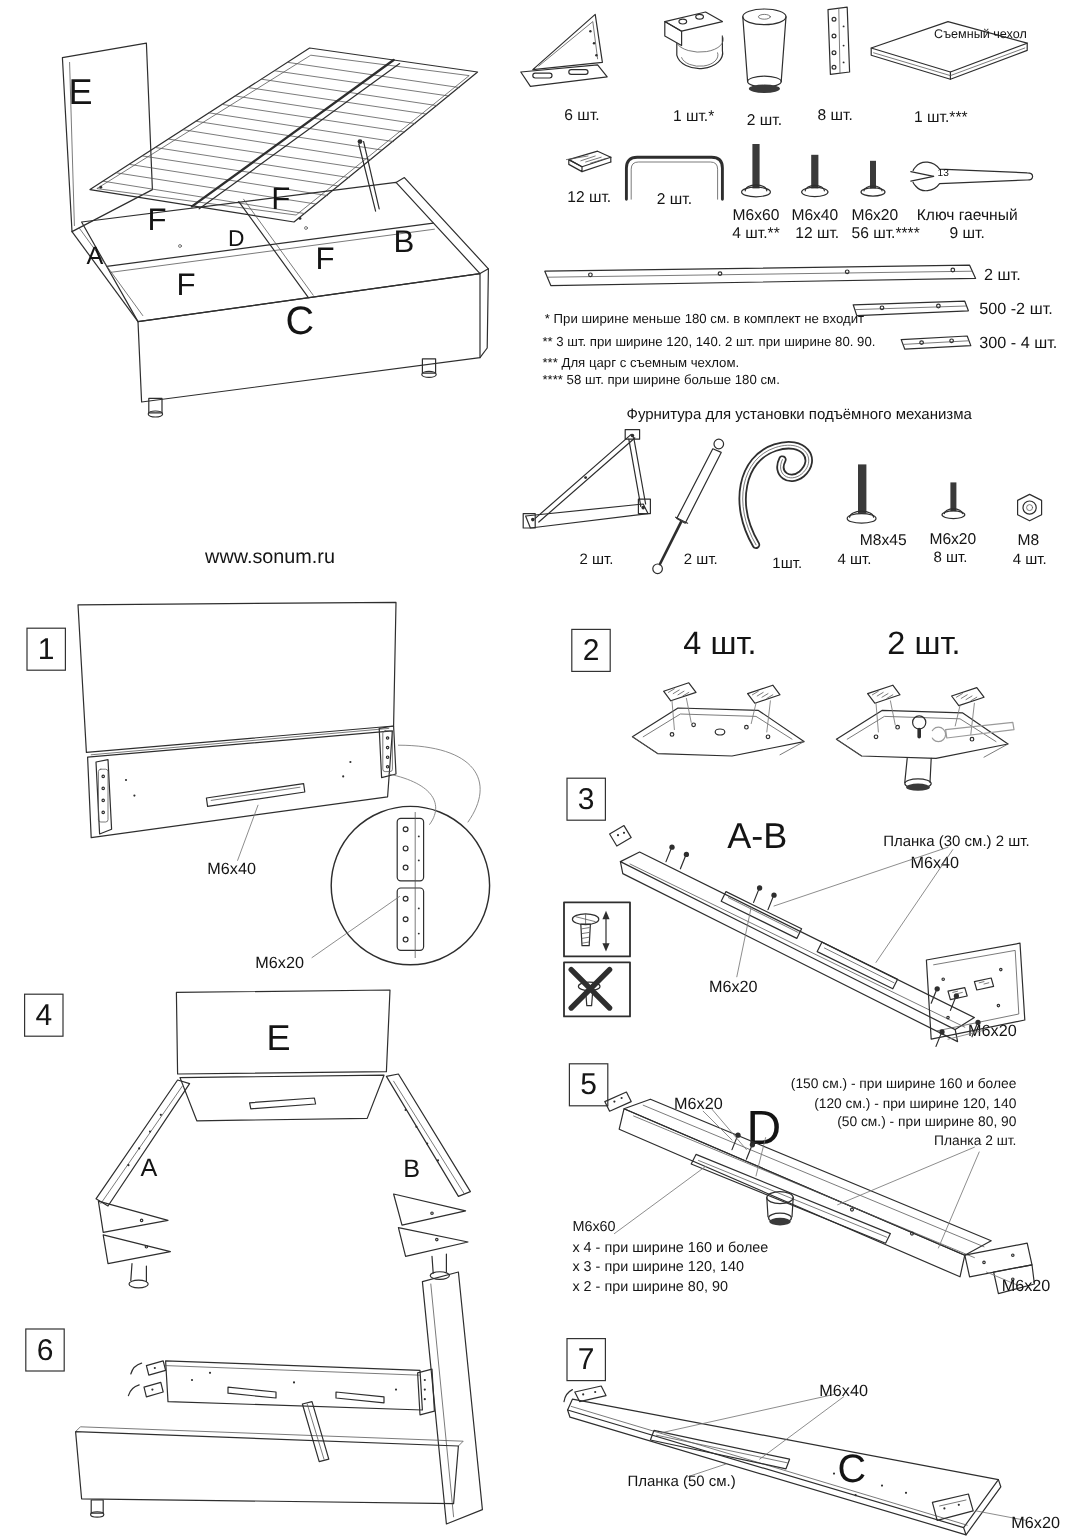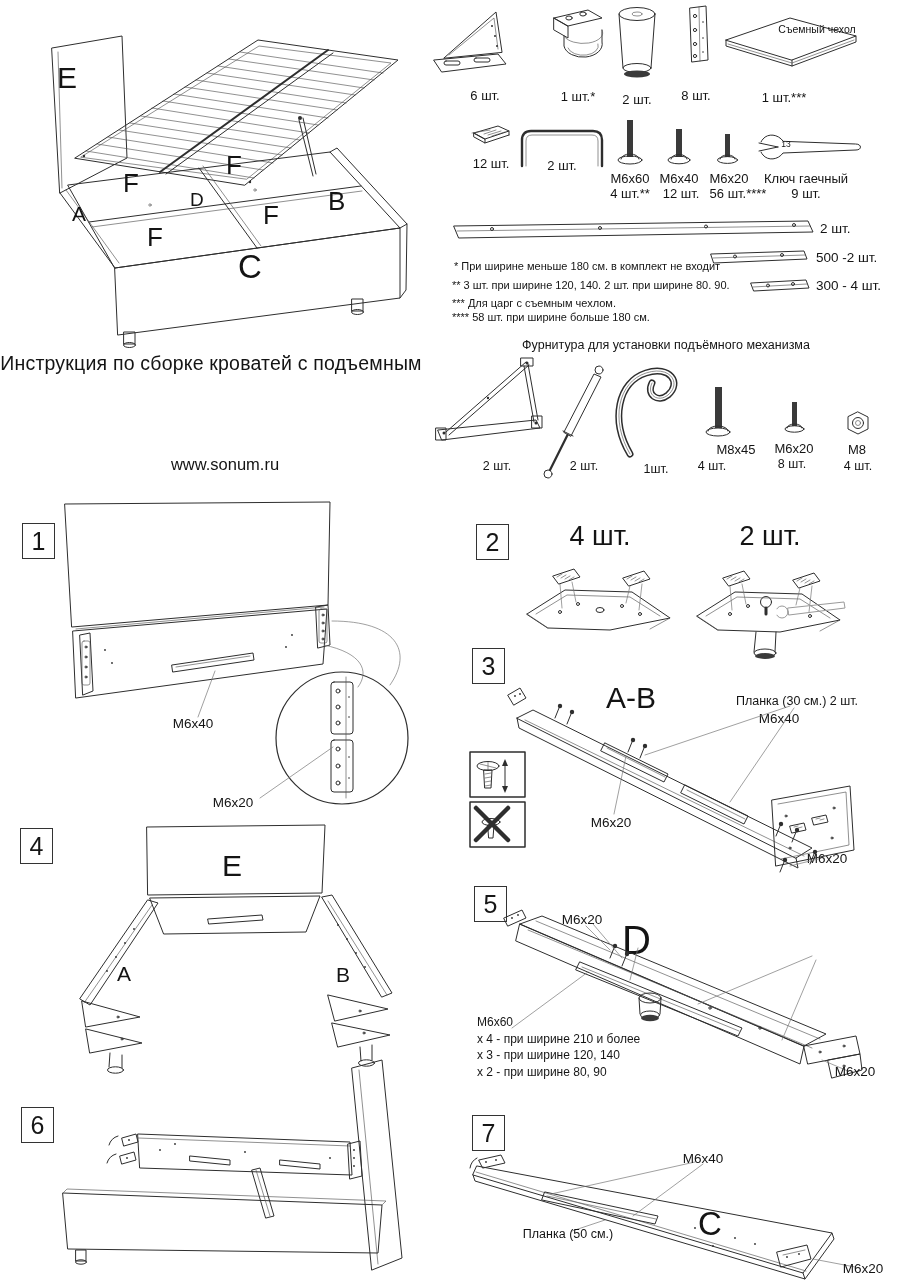--- a/index.html
+++ b/index.html
@@ -269,21 +269,20 @@
   <div class="lbl qty cx" style="left:497px;top:459px">2 шт.</div>
   <div class="lbl qty cx" style="left:584px;top:459px">2 шт.</div>
   <div class="lbl qty cx" style="left:656px;top:462px">1шт.</div>
   <div class="lbl cx" style="left:736px;top:442px">M8x45</div>
   <div class="lbl qty cx" style="left:712px;top:459px">4 шт.</div>
   <div class="lbl cx" style="left:794px;top:441px">M6x20</div>
   <div class="lbl qty cx" style="left:792px;top:457px">8 шт.</div>
   <div class="lbl cx" style="left:857px;top:442px">M8</div>
   <div class="lbl qty cx" style="left:858px;top:459px">4 шт.</div>
 
-  <div class="lbl title cx" style="left:211px;top:352px">Инструкция по сборке кроватей с подъемным</div>
   <div class="lbl site cx" style="left:225px;top:455px">www.sonum.ru</div>
 
   <div class="stepnum" style="left:22px;top:523px">
       <span>1</span>
     </div>
   <svg class="art" style="left:40px;top:495px" width="400" height="330" viewBox="0 0 400 330">
     <polygon points="25,9 290,7 288,110 32,132"></polygon>
     <polygon points="33,136 287,114 283,169 36,203"></polygon>
     <line x1="36" y1="134" x2="284" y2="112" class="thin"></line>
     <polygon points="132,170 213,158 214,165 133,177"></polygon>
@@ -495,20 +494,26 @@
   </svg>
   <div class="lbl L30" style="left:222px;top:848px">E</div>
   <div class="lbl L21" style="left:117px;top:961px">A</div>
   <div class="lbl L21" style="left:336px;top:962px">B</div>
 
   <div class="stepnum" style="left:474px;top:886px">
       <span>5</span>
     </div>
   <div class="lbl m6 cx" style="left:582px;top:912px">M6x20</div>
   <div class="lbl L40" style="left:622px;top:916px">D</div>
+  <div class="rblock" style="left:545px;top:897px;width:302px">
+    <div>(150 см.) - при ширине 160 и более</div>
+    <div>(120 см.) - при ширине 120, 140</div>
+    <div>(50 см.) - при ширине 80, 90</div>
+    <div>Планка 2 шт.</div>
+  </div>
   <svg class="art" style="left:460px;top:888px" width="440" height="218" viewBox="0 0 440 218">
     <polygon points="60,36 82,28 366,146 344,158"></polygon>
     <polygon points="60,36 344,158 340,176 56,53"></polygon>
     <line x1="68" y1="42" x2="352" y2="160" class="thin"></line>
     <line x1="76" y1="33" x2="360" y2="151" class="thin"></line>
     <polygon points="44,30 62,22 66,30 48,38"></polygon>
     <circle cx="52" cy="30" r=".9" class="dot"></circle>
       <circle cx="58" cy="27" r=".9" class="dot"></circle>
     <polygon points="344,158 396,148 400,166 348,176"></polygon>
     <polygon points="368,172 400,166 402,182 372,190"></polygon>
@@ -531,21 +536,21 @@
     <line x1="126" y1="38" x2="150" y2="62" class="ldr"></line>
     <line x1="133" y1="36" x2="162" y2="70" class="ldr"></line>
     <line x1="178" y1="60" x2="170" y2="92" class="ldr"></line>
     <line x1="352" y1="68" x2="238" y2="116" class="ldr"></line>
     <line x1="356" y1="72" x2="322" y2="152" class="ldr"></line>
     <line x1="52" y1="140" x2="128" y2="84" class="ldr"></line>
     <line x1="388" y1="183" x2="362" y2="172" class="ldr"></line>
   </svg>
   <div class="lblock" style="left:477px;top:1014px">
     <div>M6x60</div>
-    <div>x 4 - при ширине 210 и более</div>
+    <div>x 4 - при ширине 160 и более</div>
     <div>x 3 - при ширине 120, 140</div>
     <div>x 2 - при ширине 80, 90</div>
   </div>
   <div class="lbl m6 cx" style="left:855px;top:1064px">M6x20</div>
 
   <div class="stepnum" style="left:21px;top:1107px">
       <span>6</span>
     </div>
   <svg class="art" style="left:30px;top:1058px" width="415" height="222" viewBox="0 0 415 222">
     <polygon points="322,10 352,2 372,200 342,212"></polygon>

